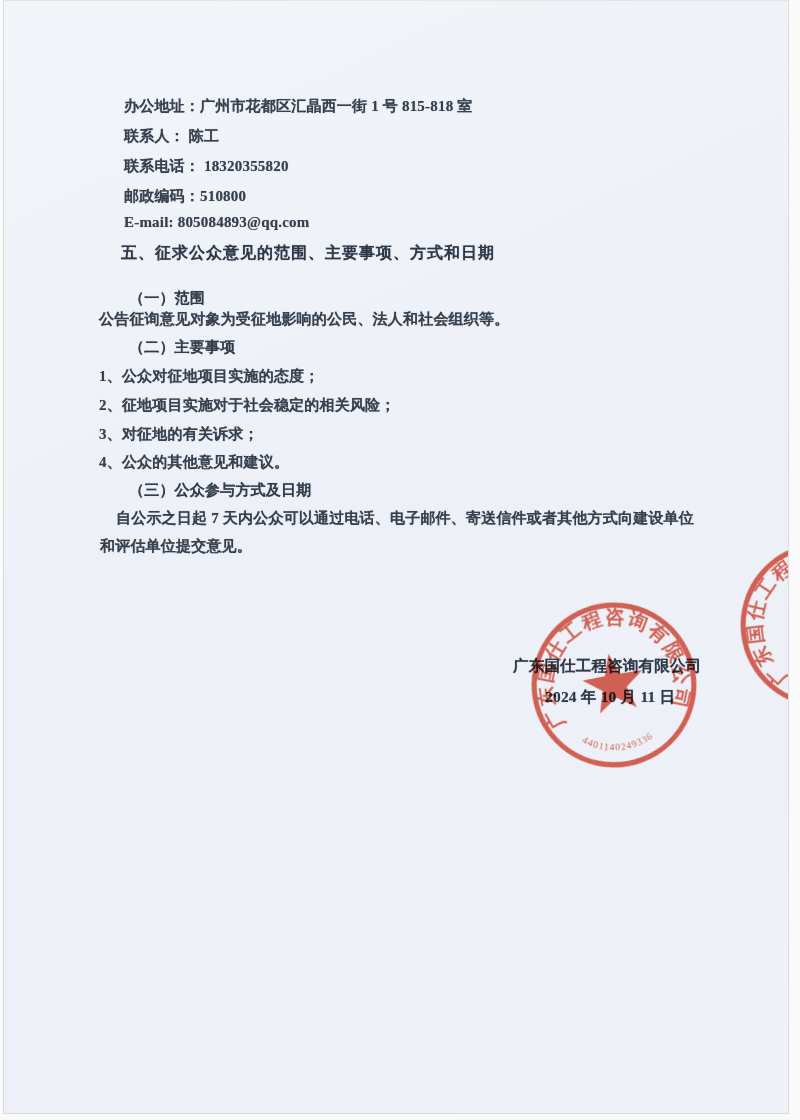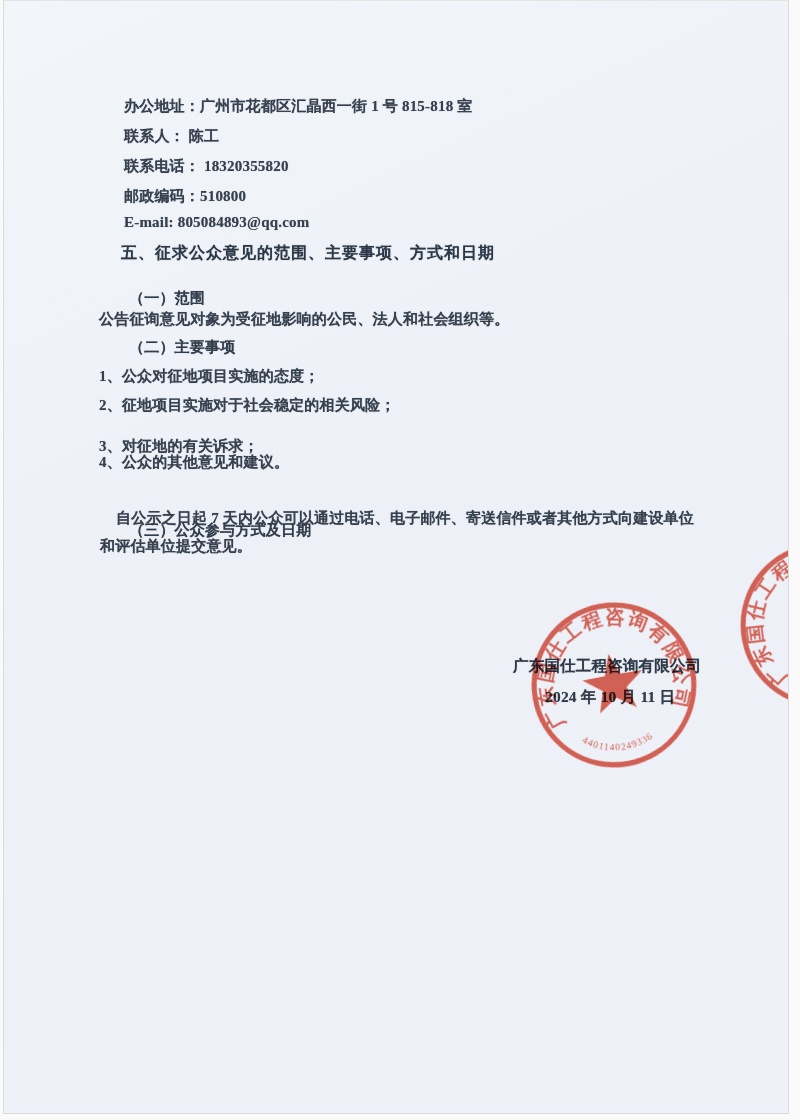--- a/index.html
+++ b/index.html
@@ -57,24 +57,24 @@
   <div class="line" style="left:120px; top:213px;">E-mail: 805084893@qq.com</div>
 
   <div class="line heading" style="left:117px; top:242px;">五、征求公众意见的范围、主要事项、方式和日期</div>
 
   <div class="line subhead" style="left:125px; top:288px;text-align:right;">（一）范围</div>
   <div class="line" style="left:95px; top:309px;">公告征询意见对象为受征地影响的公民、法人和社会组织等。</div>
 
   <div class="line subhead" style="left:125px; top:337px;">（二）主要事项</div>
   <div class="line" style="left:95px; top:366px;">1、公众对征地项目实施的态度；</div>
   <div class="line" style="left:95px; top:395px;text-align:right;">2、征地项目实施对于社会稳定的相关风险；</div>
-  <div class="line" style="left:95px; top:436px;text-align:center;">3、对征地的有关诉求；</div>
+  <div class="line" style="left:95px; top:424px;text-align:center;">3、对征地的有关诉求；</div>
   <div class="line" style="left:95px; top:452px;">4、公众的其他意见和建议。</div>
 
-  <div class="line subhead" style="left:125px; top:480px;margin-top:40px;">（三）公众参与方式及日期</div>
+  <div class="line subhead" style="left:125px; top:480px;">（三）公众参与方式及日期</div>
   <div class="line" style="left:112px; top:508px;">自公示之日起 7 天内公众可以通过电话、电子邮件、寄送信件或者其他方式向建设单位</div>
   <div class="line" style="left:84px; top:536px;margin-left:12px;">和评估单位提交意见。</div>
 
 
   <div class="line sig" style="left:509px; top:655px; font-size:15.5px;">广东国仕工程咨询有限公司</div>
   <div class="line sig" style="left:541px; top:686px; font-size:15.5px;">2024 年 10 月 11 日</div>
 
   <div class="seal" style="left:524px; top:598px; width:172px; height:172px; transform:rotate(-10deg);">
     <svg width="172" height="172" viewBox="0 0 168 168">
       <circle cx="84" cy="84" r="78" fill="none" stroke="#dd4f3f" stroke-width="5"></circle>

